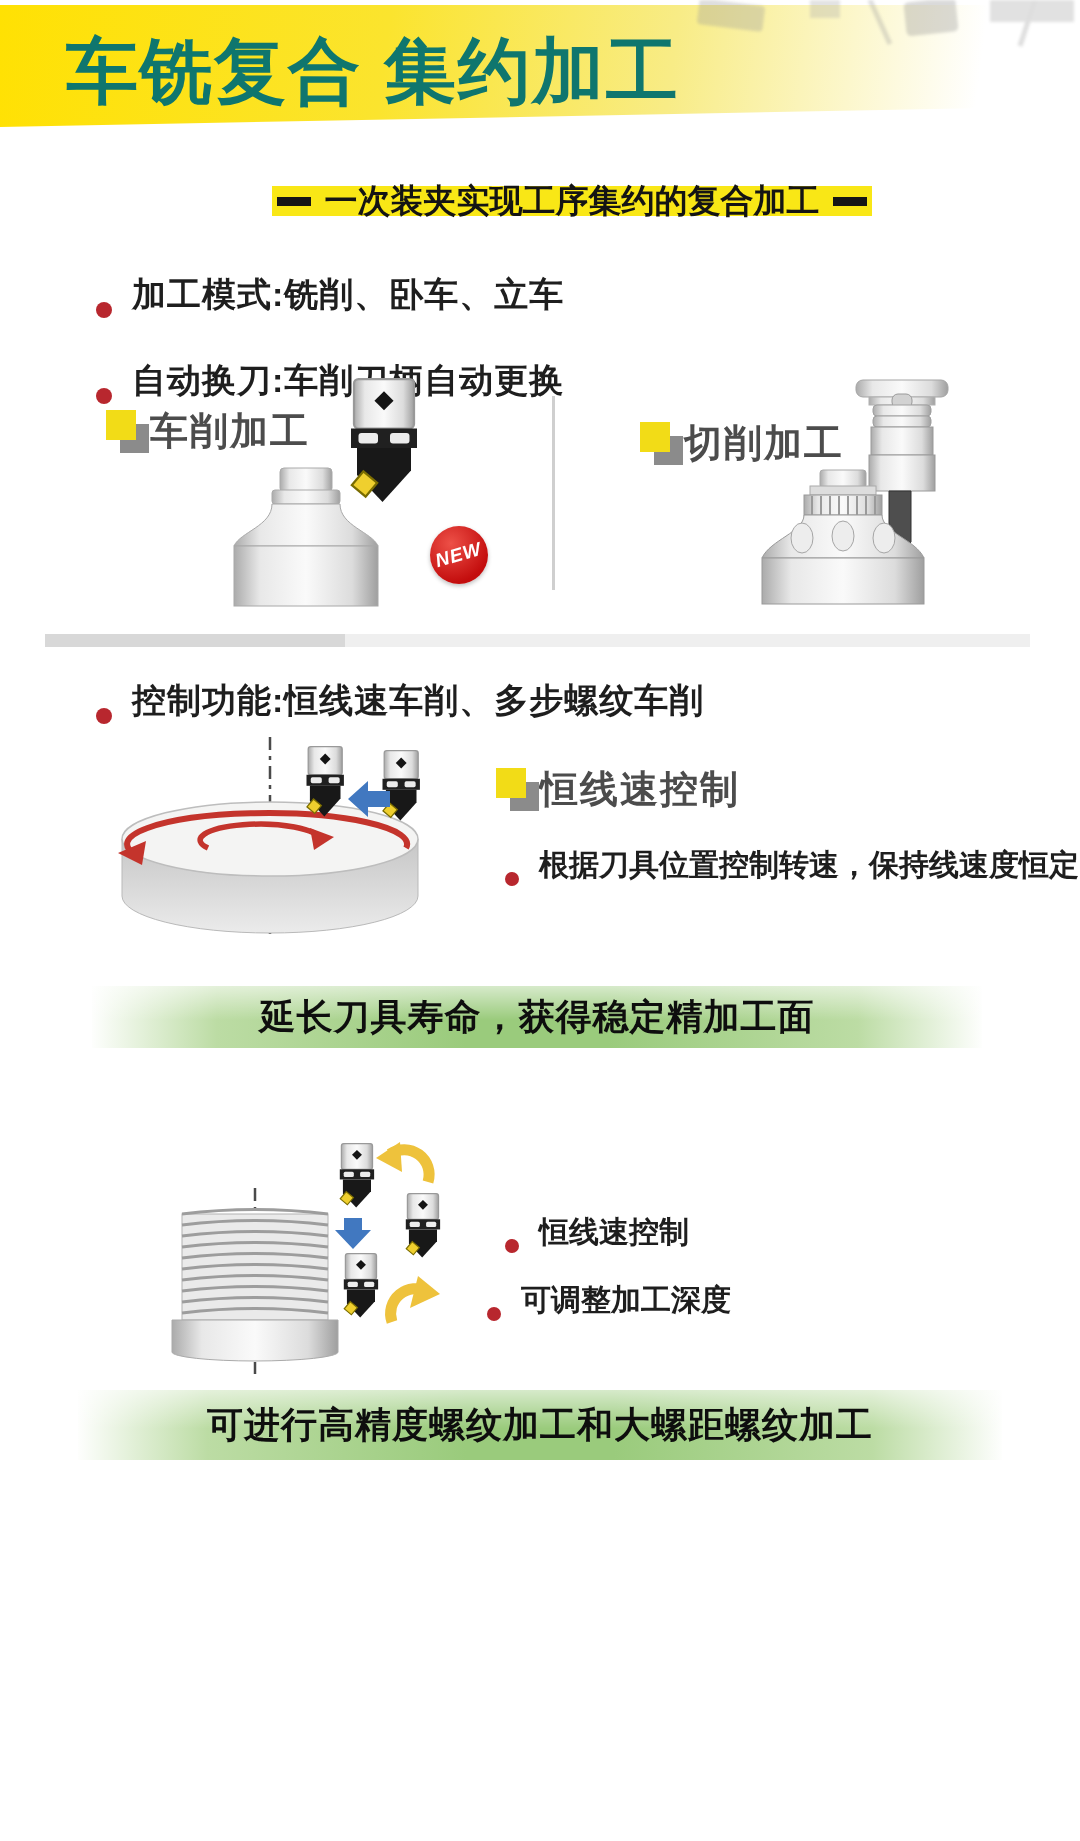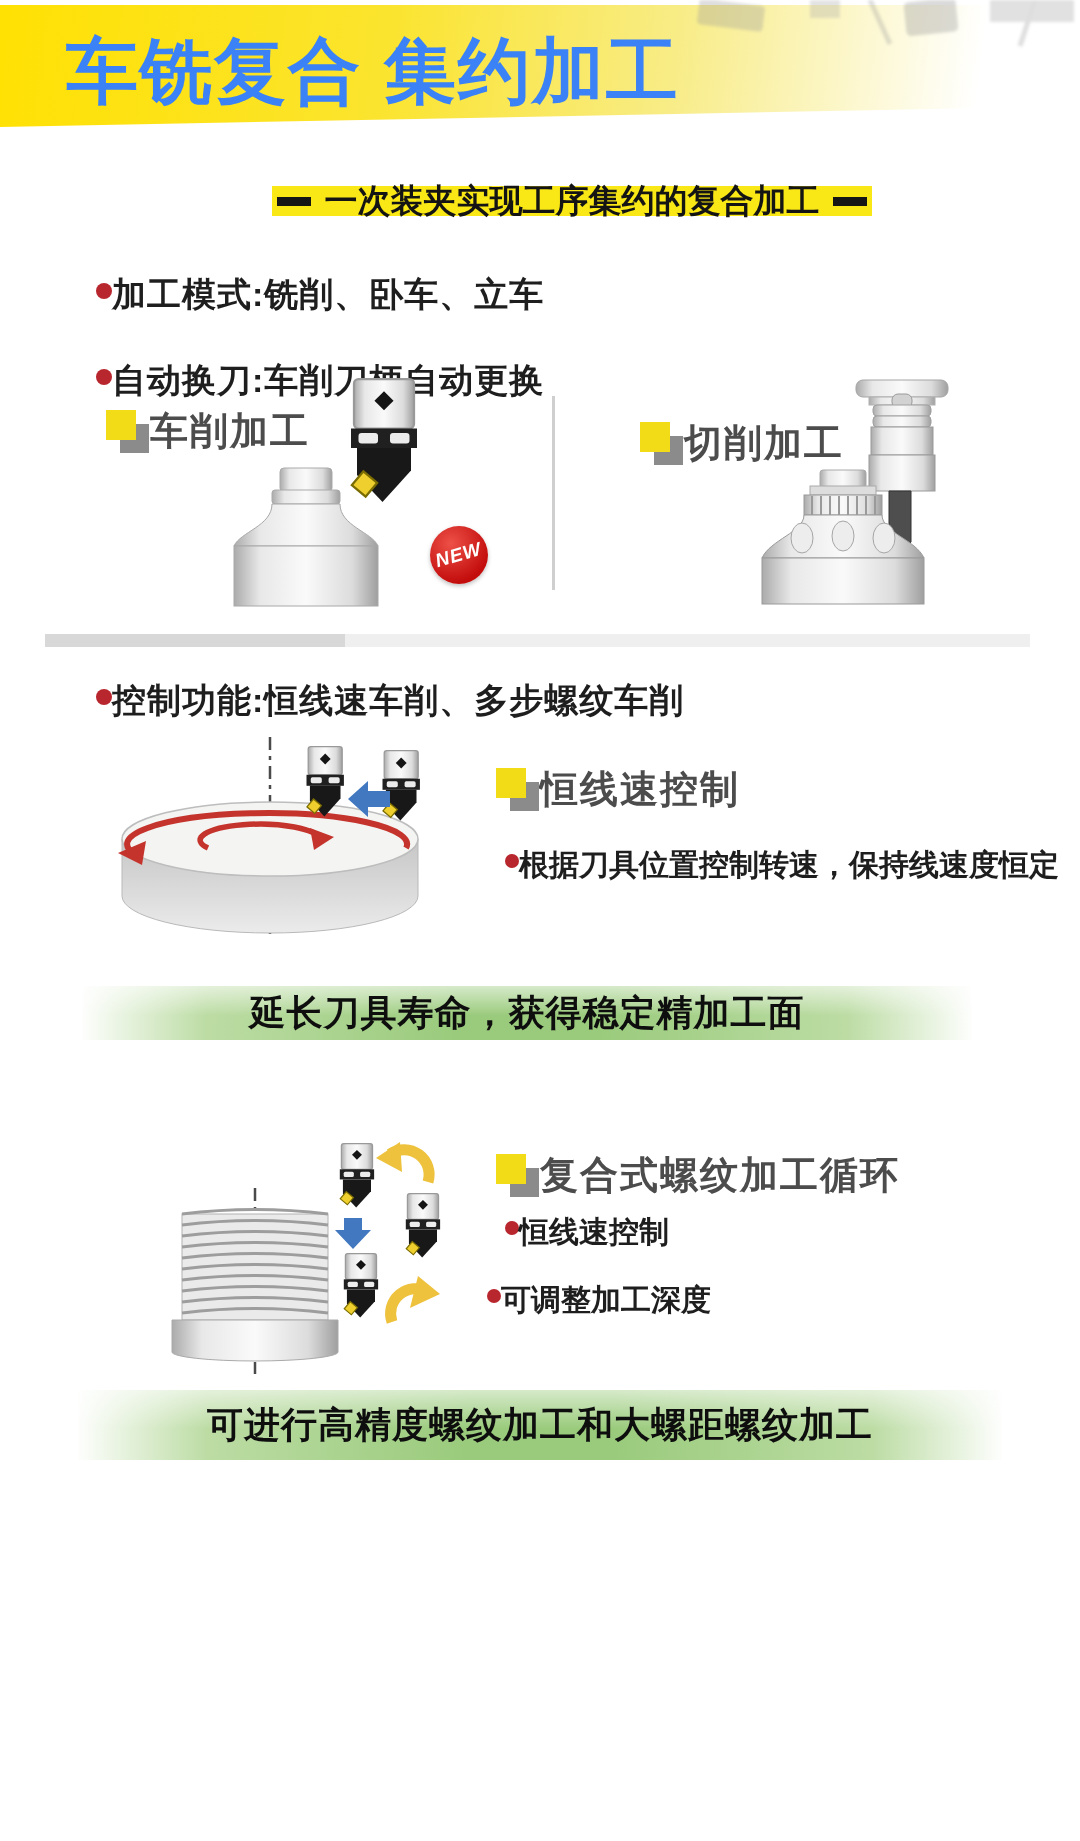--- a/index.html
+++ b/index.html
@@ -5,30 +5,30 @@
   *{margin:0;padding:0;box-sizing:border-box}
   html,body{background:#ffffff}
   #poster{position:relative;width:1080px;height:1841px;background:#ffffff;overflow:hidden;
           font-family:"Liberation Sans","DejaVu Sans",sans-serif;}
 
   
   .hdr-band{position:absolute;left:0;top:5px;width:1015px;height:122px;
     background:linear-gradient(97deg,#FFE103 0%,#FBE42E 38%,#F8EC86 66%,rgba(255,252,235,0) 96%);
     clip-path:polygon(0 0,100% 0,100% 84%,0 100%);}
   .fade-art{position:absolute;left:690px;top:0;width:390px;height:54px;opacity:.32;filter:blur(1.5px)}
-  .title{position:absolute;left:66px;top:24px;font-size:72px;font-weight:900;color:#3b82f6;
+  .title{position:absolute;left:66px;top:24px;font-size:72px;font-weight:900;color:#0f766e;
          letter-spacing:2px;white-space:nowrap}
   .subtitle{position:absolute;left:272px;top:186px;width:600px;height:30px;background:#F9E716;
             display:flex;align-items:center;justify-content:center}
   .sub-text{font-size:33px;font-weight:900;color:#141414;line-height:30px;white-space:nowrap}
   .cap{position:absolute;top:11px;width:34px;height:9px;background:#151515}
   .cap.left{left:5px}.cap.right{right:5px}
 
   
-  .bullet{position:absolute;display:flex;align-items:flex-start;}
+  .bullet{position:absolute;display:flex;align-items:flex-end;gap:20px}
   .bullet .dot{width:16px;height:16px;border-radius:50%;background:#B8272E;margin-top:11px;flex:none}
   .bullet .txt{font-size:34px;font-weight:700;color:#1e1e1e;white-space:nowrap;letter-spacing:1px}
   .bullet.small .dot{width:14px;height:14px;margin-top:9px}
   .bullet.small .txt{font-size:30px;letter-spacing:0}
   #b1{left:96px;top:272px} #b2{left:96px;top:358px} #b3{left:96px;top:678px}
   #b4{left:505px;top:845px} #b5{left:505px;top:1212px} #b6{left:487px;top:1280px}
 
   
   .sec-head{position:absolute;display:flex;align-items:center;gap:0}
   .sq-icon{position:relative;width:44px;height:44px;flex:none}
@@ -48,21 +48,21 @@
                  transform:rotate(-16deg);letter-spacing:1px}
   .vdivider{position:absolute;left:552px;top:396px;width:3px;height:194px;background:#CFCFCF}
   .hbar{position:absolute;left:45px;top:634px;width:985px;height:13px;background:#EFEFEF}
   .hbar .dark{position:absolute;left:0;top:0;width:300px;height:13px;background:#D8D8D8}
 
   
   .banner{position:absolute;display:flex;align-items:center;justify-content:center;
     background:linear-gradient(180deg,rgba(255,255,255,.6) 0%,rgba(255,255,255,0) 55%),
       linear-gradient(90deg,rgba(246,251,242,.15) 0%,#BCDCA4 14%,#9ACB7C 42%,#9ACB7C 58%,#BCDCA4 86%,rgba(246,251,242,.15) 100%);}
   .banner .btxt{font-size:36px;font-weight:900;color:#0e0e0e;letter-spacing:1px;white-space:nowrap}
-  #banner1{left:82px;top:986px;width:890px;height:54px}
+  #banner1{left:92px;top:986px;width:890px;height:62px}
   #banner2{left:78px;top:1390px;width:924px;height:70px}
 
   
   .gfx{position:absolute}
   #g-turning{left:196px;top:360px;width:236px;height:250px}
   #g-cutting{left:752px;top:318px;width:226px;height:290px}
   #g-disc{left:102px;top:733px;width:348px;height:228px}
   #g-thread{left:138px;top:1128px;width:336px;height:256px}
 
   
@@ -250,27 +250,20 @@
     <use href="#turntool" transform="translate(194,14) scale(0.78)"></use>
     <path d="M290 54 A25 25 0 0 0 252 26" stroke="#EEC23C" stroke-width="11" fill="none"></path>
     <polygon points="238,30 262,14 264,44" fill="#EEC23C"></polygon>
     <polygon points="206,90 224,90 224,102 233,102 215,121 197,102 206,102" fill="#4178C0"></polygon>
     <use href="#turntool" transform="translate(198,124) scale(0.78)"></use>
     <use href="#turntool" transform="translate(260,64) scale(0.78)"></use>
     <path d="M254 194 A25 25 0 0 1 290 164" stroke="#EEC23C" stroke-width="11" fill="none"></path>
     <polygon points="280,148 302,166 272,180" fill="#EEC23C"></polygon>
   </svg>
 
-  <div class="sec-head" id="h-thread">
-    <span class="sq-icon">
-      <span class="gray"></span>
-      <span class="yellow"></span>
-    </span>
-    <span class="lbl">复合式螺纹加工循环</span>
-  </div>
 
   <div class="bullet small" id="b5">
     <span class="dot"></span>
     <span class="txt">恒线速控制</span>
   </div>
   <div class="bullet small" id="b6">
     <span class="dot"></span>
     <span class="txt">可调整加工深度</span>
   </div>
 

